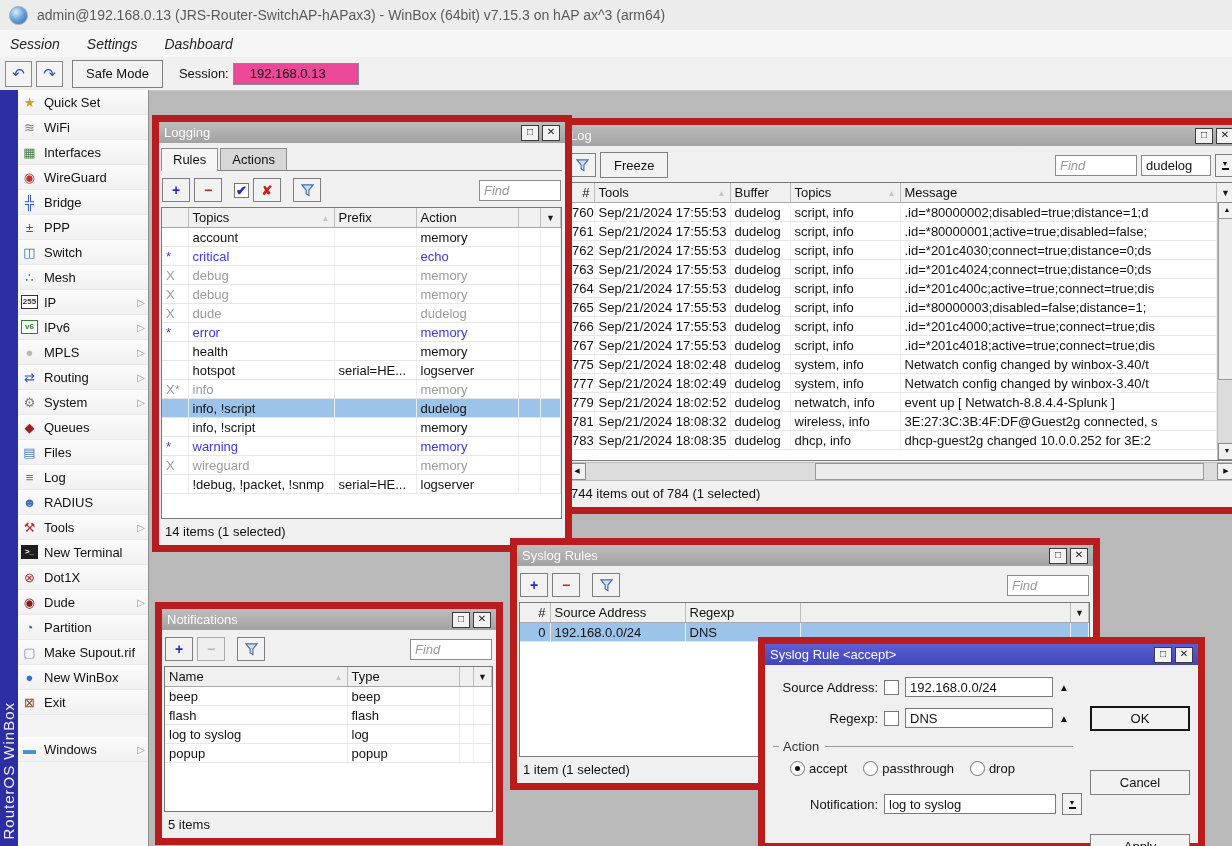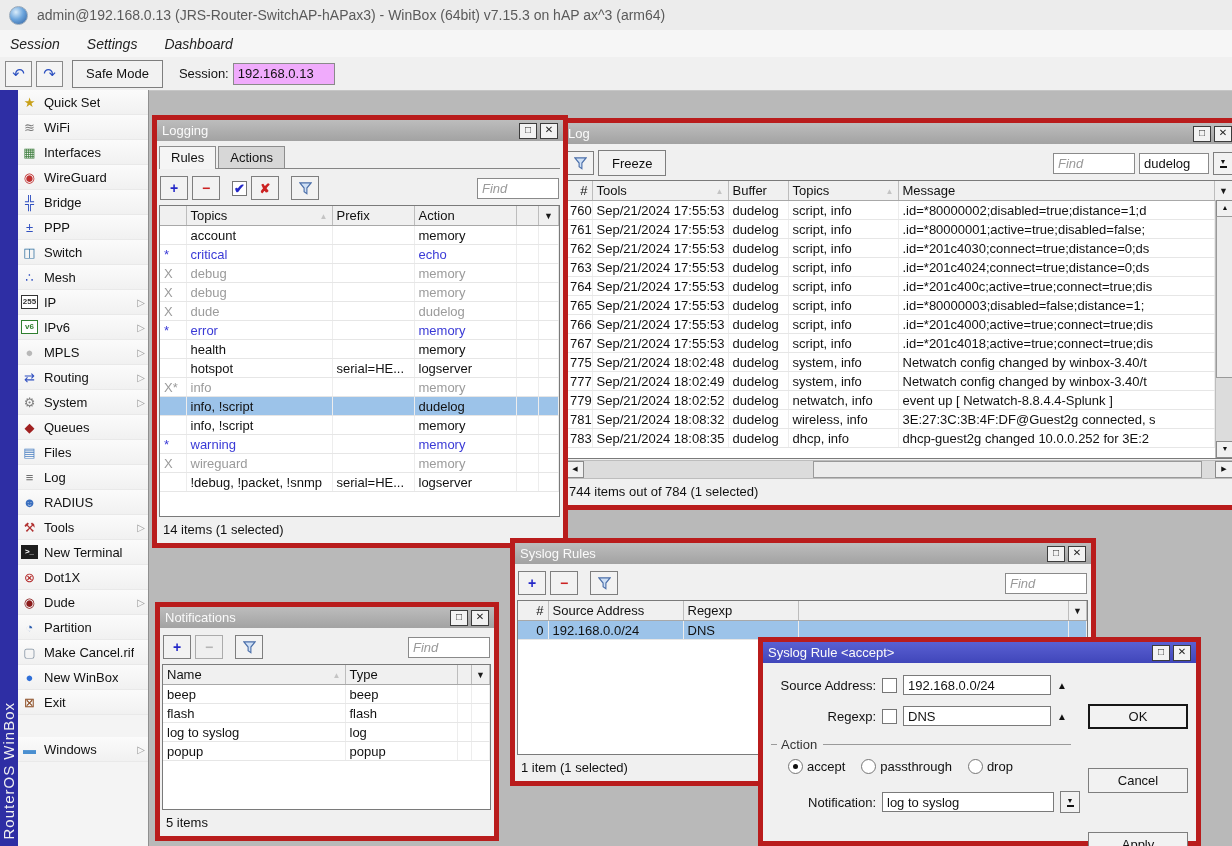--- a/index.html
+++ b/index.html
@@ -17,39 +17,39 @@
   #menubar{position:absolute;top:30px;left:0;right:0;height:27px;background:#f6f6f6;
     display:flex;align-items:center;gap:27px;padding:0 10px;font-size:14px;color:#222;}
   .menu-item{cursor:default;font-style:italic;}
   #toolbar{position:absolute;top:57px;left:0;right:0;height:33px;background:#f0f0f0;
     display:flex;align-items:center;gap:4px;padding:0 5px;border-bottom:1px solid #c6c6c6;}
   .tb-sq{width:25px;height:24px;background:#f4f4f4;border:1px solid #8a8a8a;
     display:flex;align-items:center;justify-content:center;color:#2a4fc0;font-size:15px;}
   .btn{background:#f2f2f2;border:1px solid #7e7e7e;height:26px;display:inline-flex;
     align-items:center;justify-content:center;padding:0 13px;color:#111;}
   #toolbar .sess-label{margin-left:12px;}
-  #toolbar .sess-box{width:92px;height:20px;background:#f0abfc;border:1px solid #8a8a8a;
-    padding:0 4px;display:flex;align-items:center;}
+  #toolbar .sess-box{width:92px;height:20px;background:#ec4899;border:1px solid #8a8a8a;
+    padding:0 16px;display:flex;align-items:center;}
   
   #strip{position:absolute;top:90px;left:0;width:18px;bottom:0;background:#2e2ea4;}
   #strip .brand{position:absolute;bottom:6px;left:0px;color:#f0f0f0;font-size:15px;
     writing-mode:vertical-rl;transform:rotate(180deg);letter-spacing:1px;white-space:nowrap;}
   #sidebar{position:absolute;top:90px;left:18px;width:130px;bottom:0;background:#f4f4f4;
     border-right:1px solid #8f8f8f;}
   .side-item{height:24px;display:flex;align-items:center;gap:6px;padding:0 3px;
     border-bottom:1px solid #e9e9e9;background:linear-gradient(#fbfbfb,#f1f1f1);}
   .side-gap{height:22px;}
   .sicon{width:17px;text-align:center;font-size:13px;flex:0 0 17px;}
   .sicon.boxed{font-size:8px;font-weight:bold;border:1px solid #888;background:#fff;
     height:12px;line-height:12px;flex-basis:15px;width:15px;}
   .sicon.darkbox{background:#1d1d1d;color:#fff !important;border-color:#1d1d1d;}
   .slabel{white-space:nowrap;overflow:hidden;}
   .sarrow{margin-left:auto;color:#9a9a9a;font-size:10px;}
   
-  .win{position:absolute;background:#f0f0f0;border:5px solid #b91c1c;display:flex;flex-direction:column;}
+  .win{position:absolute;background:#f0f0f0;border:7px solid #b91c1c;display:flex;flex-direction:column;}
   .win-title{height:21px;flex:0 0 21px;background:linear-gradient(#bdbdbd,#a2a2a2);color:#fafafa;
     display:flex;align-items:center;padding:0 5px;font-size:13px;}
   .win-title.active{background:linear-gradient(#5a60d2,#4046ba);}
   .win-btns{margin-left:auto;display:flex;gap:3px;}
   .wbtn{width:16px;height:14px;background:#f2f2f2;border:1px solid #3c3c3c;color:#222;
     font-size:10px;line-height:12px;text-align:center;}
   .win-body{flex:1;display:flex;flex-direction:column;padding:2px 3px 3px 2px;min-height:0;}
   
   .tabs{height:24px;flex:0 0 24px;display:flex;align-items:flex-end;border-bottom:1px solid #858585;margin:1px 0 2px 0;}
   .tab{padding:3px 11px 3px 11px;border:1px solid #8d8d8d;border-bottom:none;background:#d7d7d7;margin-right:2px;}
@@ -233,21 +233,21 @@
       <span class="sicon" style="color: rgb(138, 26, 26);">◉</span>
       <span class="slabel">Dude</span>
       <span class="sarrow">▷</span>
     </div>
     <div class="side-item">
       <span class="sicon" style="color: rgb(48, 96, 176);">◔</span>
       <span class="slabel">Partition</span>
     </div>
     <div class="side-item">
       <span class="sicon" style="color: rgb(128, 144, 160);">▢</span>
-      <span class="slabel">Make Cancel.rif</span>
+      <span class="slabel">Make Supout.rif</span>
     </div>
     <div class="side-item">
       <span class="sicon" style="color: rgb(47, 111, 216);">●</span>
       <span class="slabel">New WinBox</span>
     </div>
     <div class="side-item">
       <span class="sicon" style="color: rgb(138, 74, 32);">⊠</span>
       <span class="slabel">Exit</span>
     </div>
     <div class="side-gap"></div>

